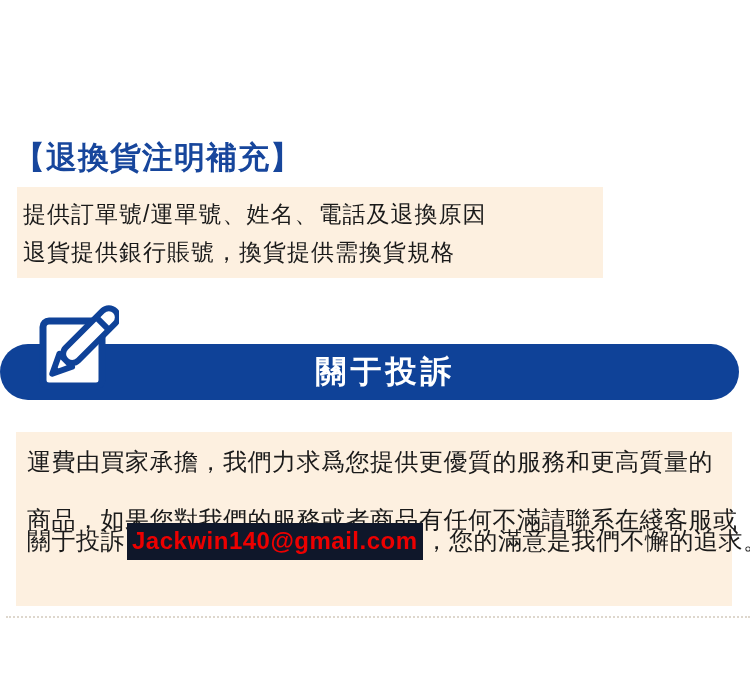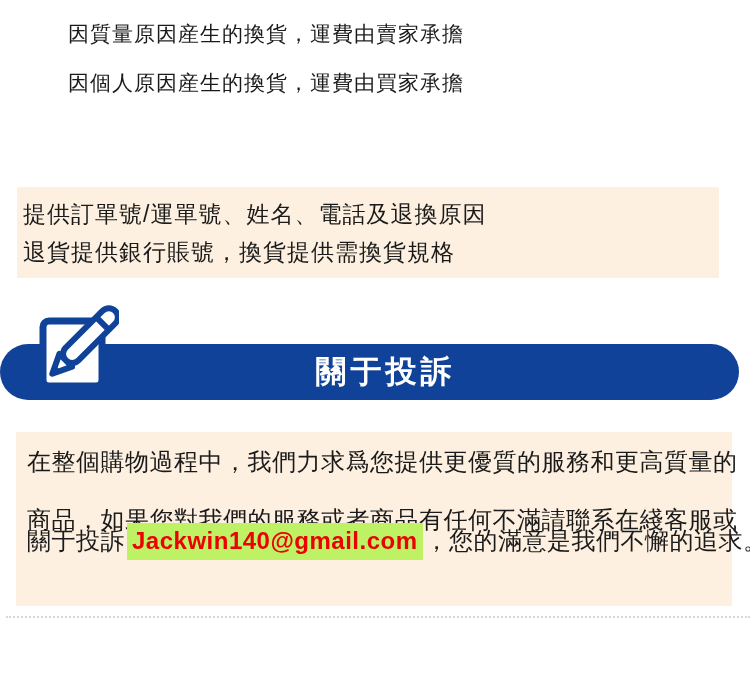--- a/index.html
+++ b/index.html
@@ -8,51 +8,50 @@
 
   
   .intro-line{position:absolute;left:68px;font-size:21px;line-height:26px;color:#1a1a1a;letter-spacing:1px;white-space:nowrap;}
   #intro-1{top:21px;}
   #intro-2{top:70px;}
 
   
   #return-title{position:absolute;left:14px;top:137px;font-size:31px;font-weight:700;color:#17469c;letter-spacing:1px;white-space:nowrap;}
 
   
-  #return-box{position:absolute;left:17px;top:187px;width:702px;height:91px;background:#fdf0e0;}
+  #return-box{position:absolute;left:17px;top:187px;width:586px;height:91px;background:#fdf0e0;}
   .note-line{position:absolute;left:6px;font-size:23px;color:#1a1a1a;letter-spacing:1px;white-space:nowrap;}
   #note-1{top:12px;}
   #note-2{top:50px;text-align:right;}
 
   
   #complaint-banner{position:absolute;left:0;top:344px;width:739px;height:56px;background:#0f4298;border-radius:28px;}
   #complaint-banner-title{position:absolute;left:0;top:0;width:100%;height:56px;line-height:56px;text-align:center;color:#ffffff;font-size:31px;font-weight:700;letter-spacing:4px;white-space:nowrap;margin-left:16px;}
 
   
   #complaint-icon{position:absolute;left:35px;top:301px;width:84px;height:96px;z-index:2;}
 
   
   #complaint-box{position:absolute;left:16px;top:432px;width:716px;height:174px;background:#fdf0e0;}
   .body-line{position:absolute;left:11px;font-size:24px;color:#1a1a1a;letter-spacing:0.5px;white-space:nowrap;}
   #body-1{top:14px;}
   #body-2{top:52px;margin-top:20px;}
   #body-3{top:93px;}
-  #email-link{color:#ec0000;font-weight:700;background:#bef264;padding:4px 5px 6px 5px;margin:0 2px;text-decoration:none;}
+  #email-link{color:#ec0000;font-weight:700;background:#0f172a;padding:4px 5px 6px 5px;margin:0 2px;text-decoration:none;}
 
   
   #separator{position:absolute;left:6px;top:616px;width:744px;border-top:2px dotted #ded7cd;}
 </style>
 </head>
 <body>
 
 <div id="page">
 
-  <div class="intro-line" id="intro-1">因質量原因産生的換貨，運費由賣家承擔</div>
-  <div class="intro-line" id="intro-2">因個人原因産生的換貨，運費由買家承擔</div>
 
+  <div id="return-title">【退換貨注明補充】</div>
 
   <div id="return-box">
     <div class="note-line" id="note-1">提供訂單號/運單號、姓名、電話及退換原因</div>
     <div class="note-line" id="note-2">退貨提供銀行賬號，換貨提供需換貨規格</div>
   </div>
 
   <div id="complaint-banner">
     <div id="complaint-banner-title">關于投訴</div>
   </div>
 
@@ -60,20 +59,20 @@
     <rect x="8" y="20" width="59" height="65" rx="6" fill="#ffffff" stroke="#0f4298" stroke-width="7"></rect>
     <g transform="translate(18,72) rotate(45)">
       <rect x="-9" y="-88" width="18" height="70" rx="9" fill="#ffffff" stroke="#0f4298" stroke-width="6" stroke-linejoin="round"></rect>
       <line x1="-9" y1="-70" x2="9" y2="-70" stroke="#0f4298" stroke-width="6"></line>
       <path d="M -9 -18 L 0 1 L 9 -18 Z" fill="#ffffff" stroke="#0f4298" stroke-width="6" stroke-linejoin="round"></path>
       <path d="M -3.5 -7 L 0 1 L 3.5 -7 Z" fill="#0f4298"></path>
     </g>
   </svg>
 
   <div id="complaint-box">
-    <div class="body-line" id="body-1">在整個購物過程中，我們力求爲您提供更優質的服務和更高質量的</div>
+    <div class="body-line" id="body-1">運費由買家承擔，我們力求爲您提供更優質的服務和更高質量的</div>
     <div class="body-line" id="body-2">商品，如果您對我們的服務或者商品有任何不滿請聯系在綫客服或</div>
     <div class="body-line" id="body-3"><span>關于投訴</span><a id="email-link" href="#">Jackwin140@gmail.com</a><span>，您的滿意是我們不懈的追求。</span></div>
   </div>
 
   <div id="separator"></div>
 
 </div>
 
 </body></html>

